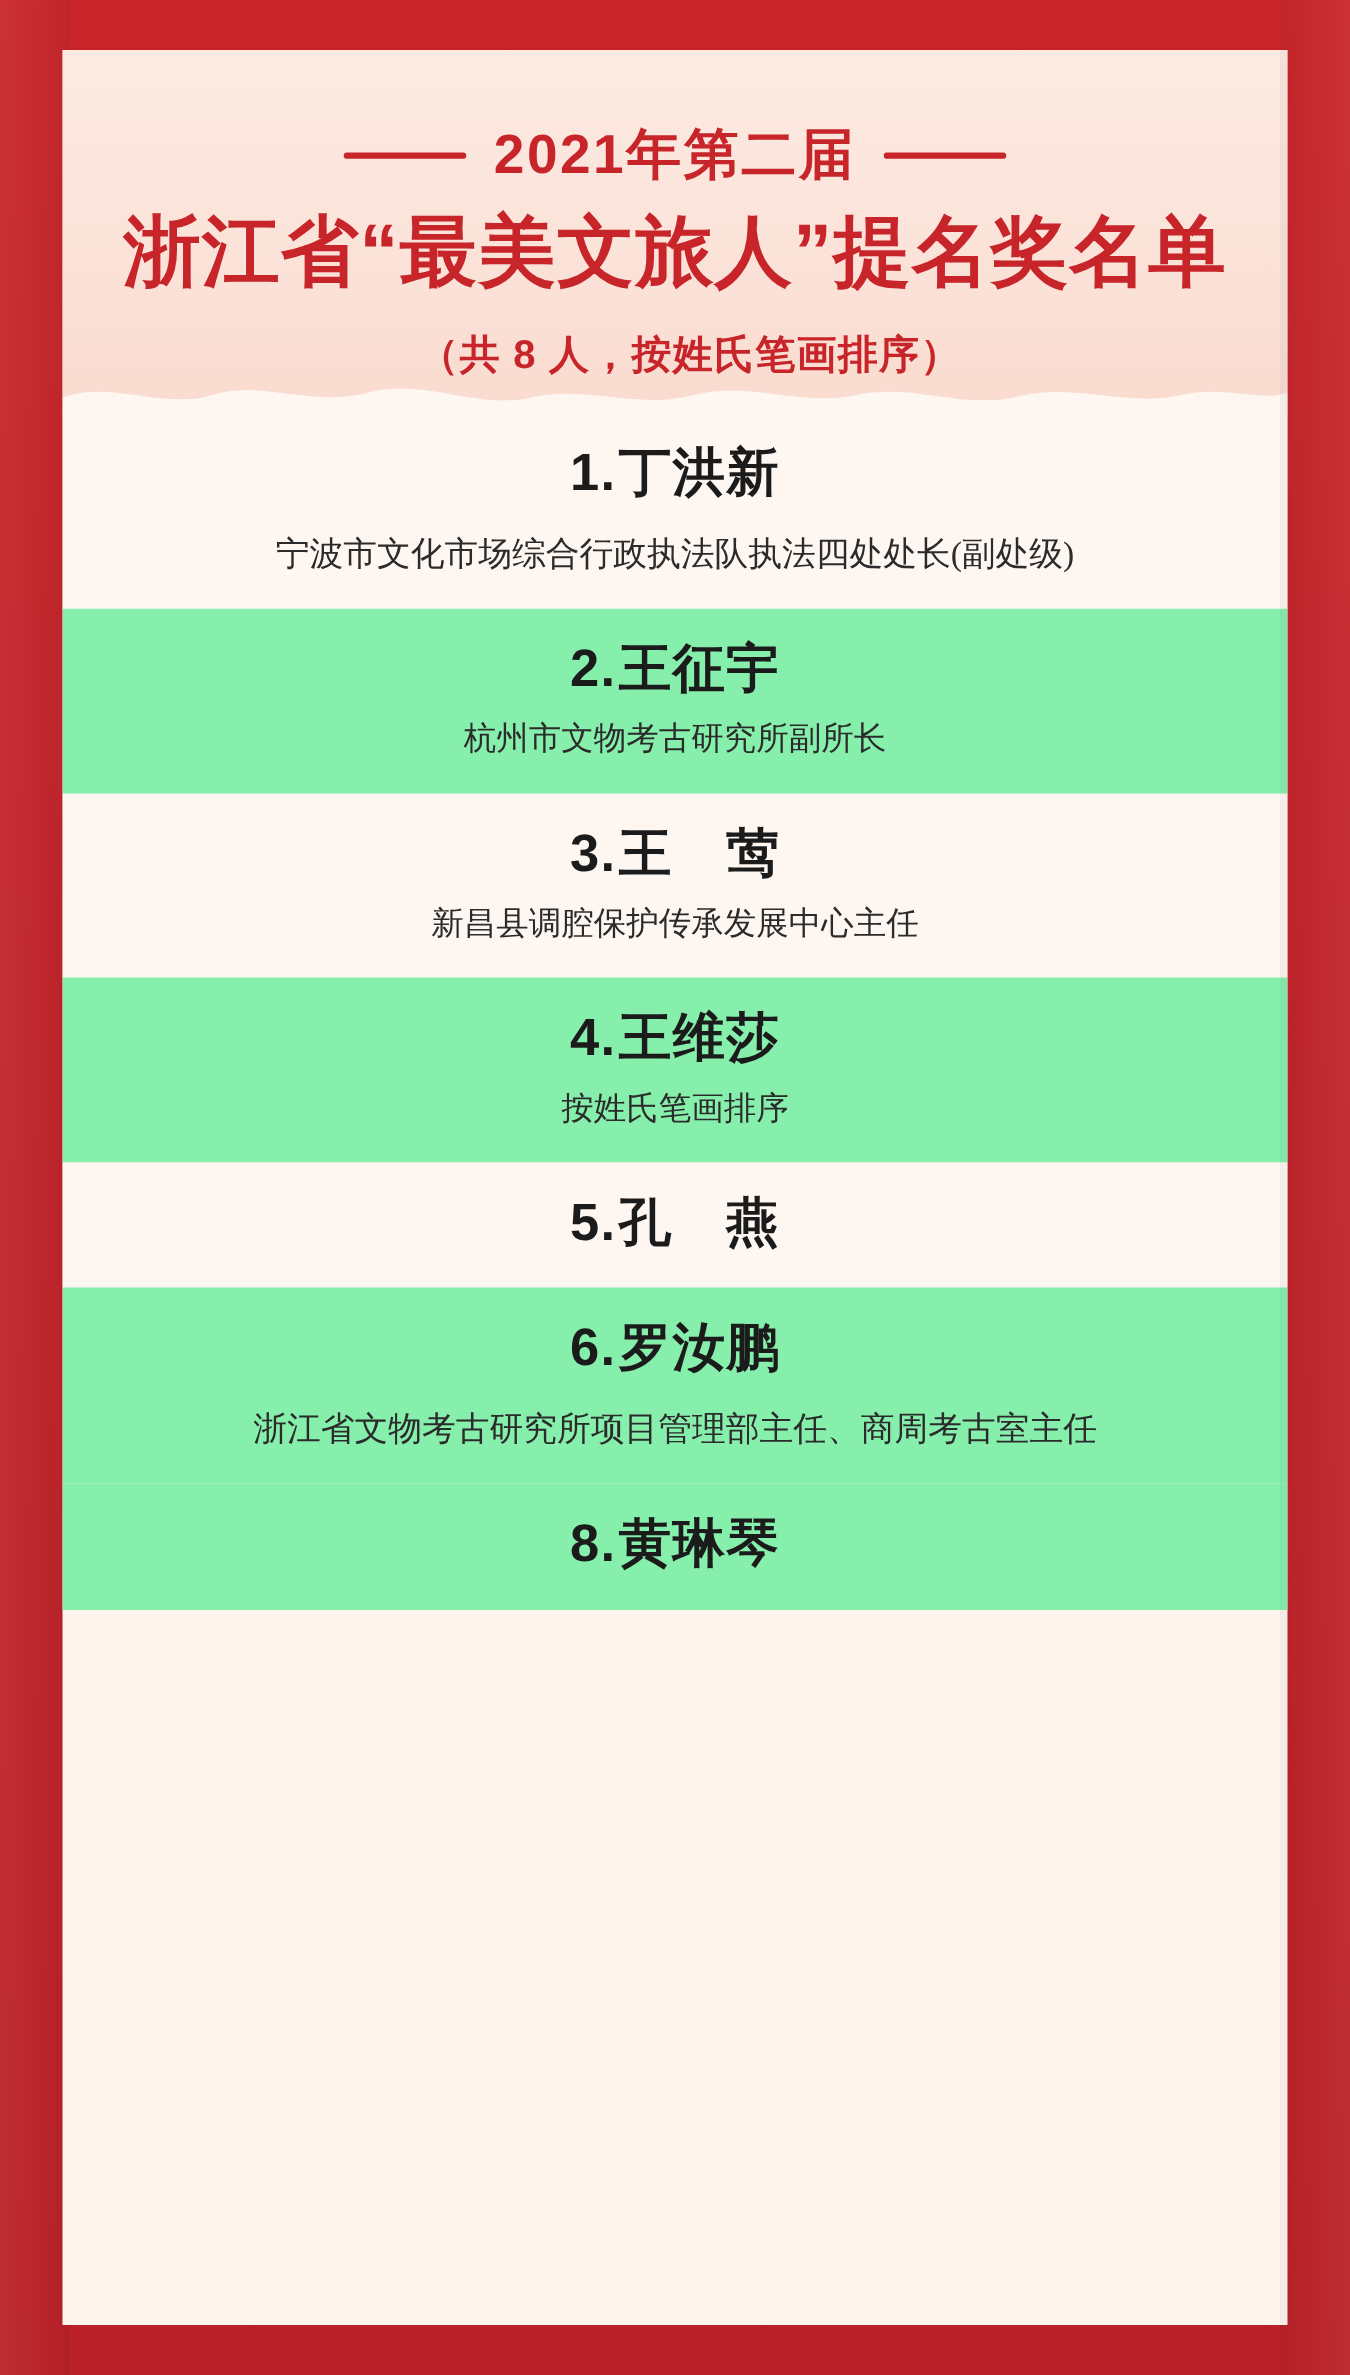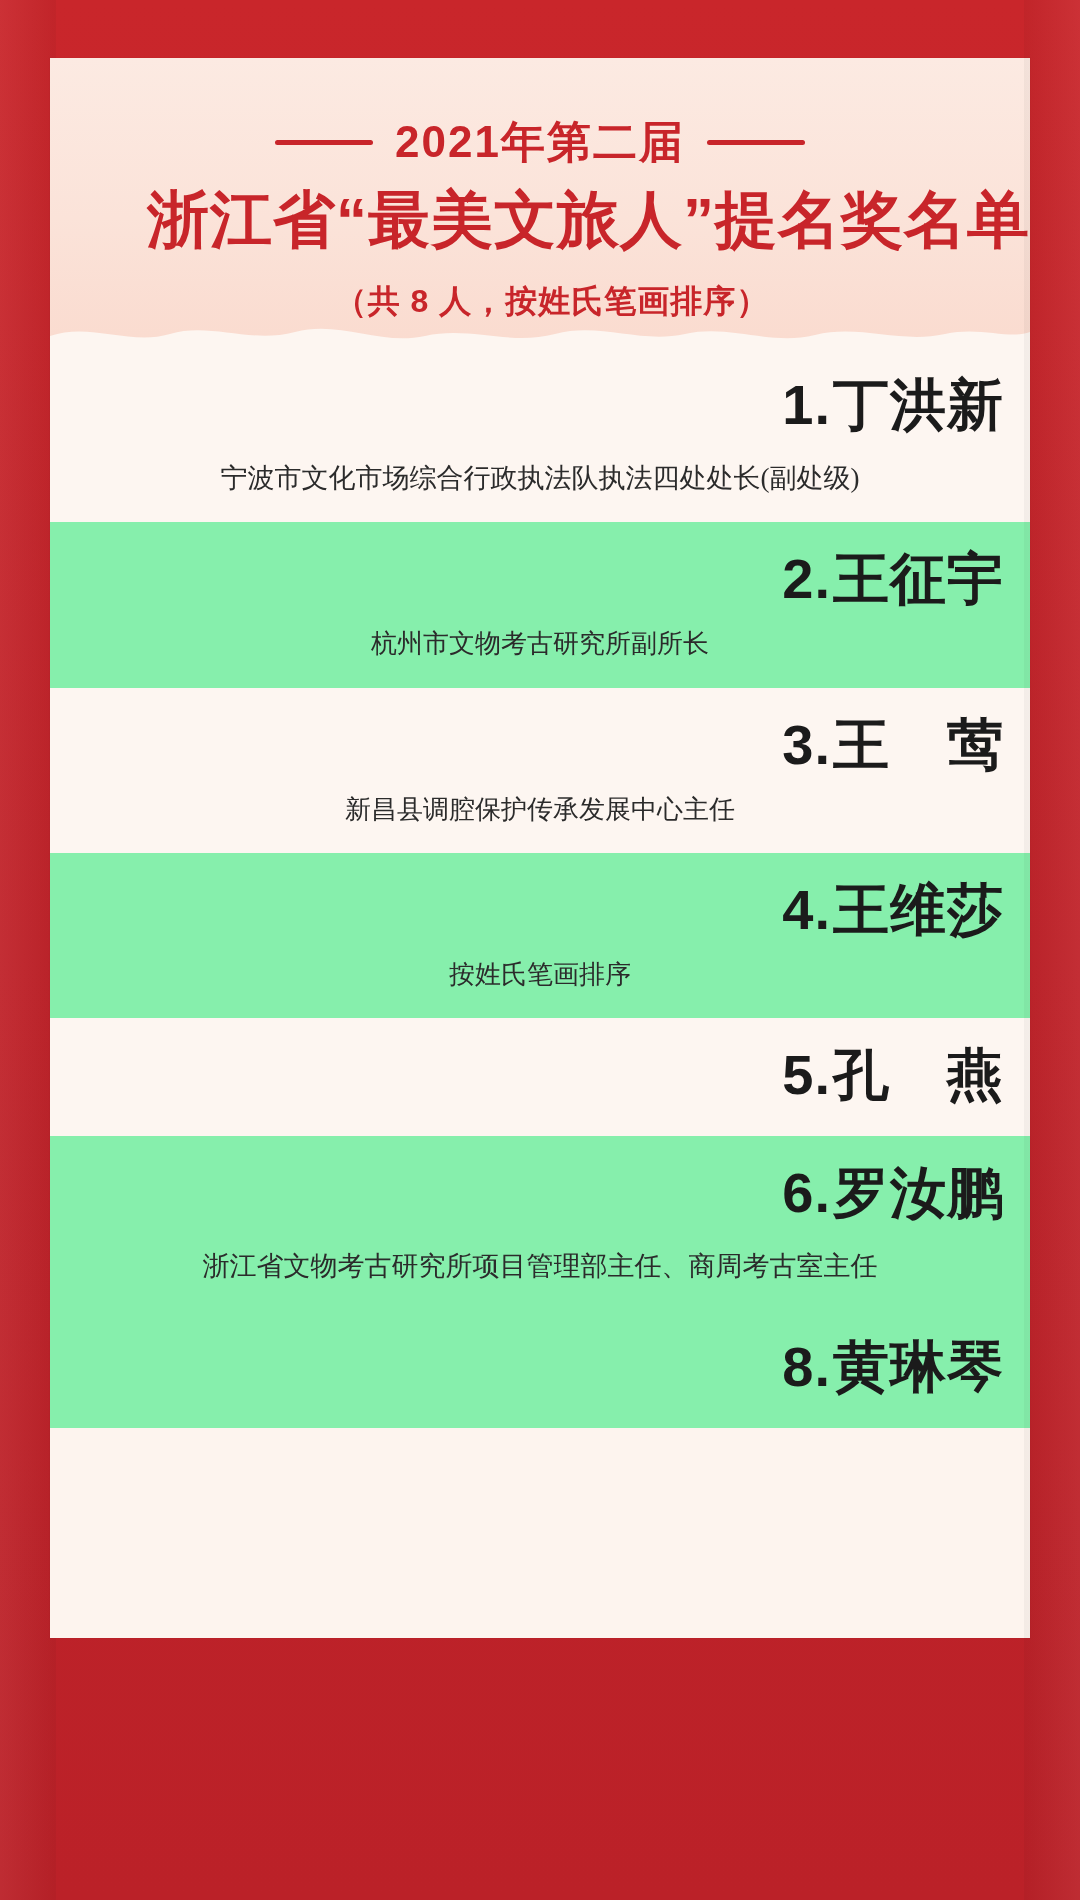--- a/index.html
+++ b/index.html
@@ -36,23 +36,23 @@
     position: absolute;
     right: 0; top: 0; bottom: 0;
     width: 56px;
     background: linear-gradient(270deg, rgba(255,255,255,0.05), rgba(0,0,0,0.04));
     pointer-events: none;
   }
 
   .card {
     position: absolute;
     left: 50px;
-    top: 58px;
+    top: 40px;
     width: 980px;
-    height: 1580px;
+    height: 1820px;
     background: #fdf4ee;
     overflow: hidden;
     box-shadow: 0 0 0 1px rgba(0,0,0,0.02);
   }
 
   
   .header {
     position: relative;
     height: 290px;
     background: linear-gradient(180deg, #fceae2 0%, #fbe3d9 55%, #fadbcf 100%);
@@ -83,21 +83,20 @@
   }
 
   .main-title {
     margin-top: 22px;
     font-size: 62px;
     font-weight: bold;
     color: #c8252a;
     letter-spacing: 1px;
     line-height: 1.1;
     white-space: nowrap;
-    text-align: right;
   }
 
   .sub-title {
     margin-top: 26px;
     font-size: 32px;
     font-weight: bold;
     color: #c8252a;
     letter-spacing: 1px;
     padding-left: 24px;
   }
@@ -118,27 +117,26 @@
   }
   .entry {
     padding: 22px 26px 26px;
     box-sizing: border-box;
     text-align: center;
   }
   .entry.odd { background: #fdf6f1; }
   .entry.even { background: #86efac; }
 
   .entry-name {
-    font-size: 56px;
+    font-size: 42px;
     font-weight: bold;
     color: #1b1b1b;
     line-height: 1.25;
     letter-spacing: 1px;
     font-family: "Liberation Sans", "DejaVu Sans", sans-serif;
-    text-align: right;
   }
   .entry-name .num { margin-right: 2px; }
 
   .entry-desc {
     margin-top: 12px;
     font-size: 26px;
     color: #2b2b2b;
     line-height: 1.35;
     font-family: "Liberation Serif", "DejaVu Serif", serif;
     white-space: nowrap;

